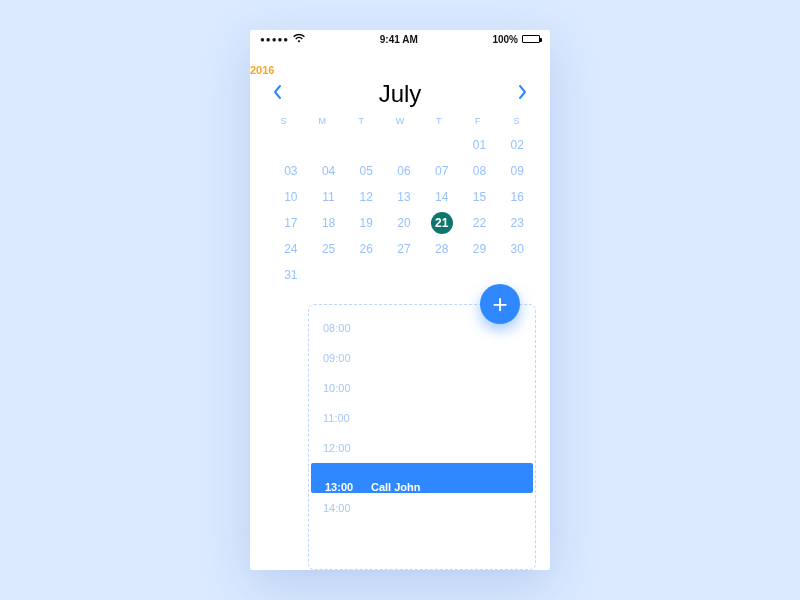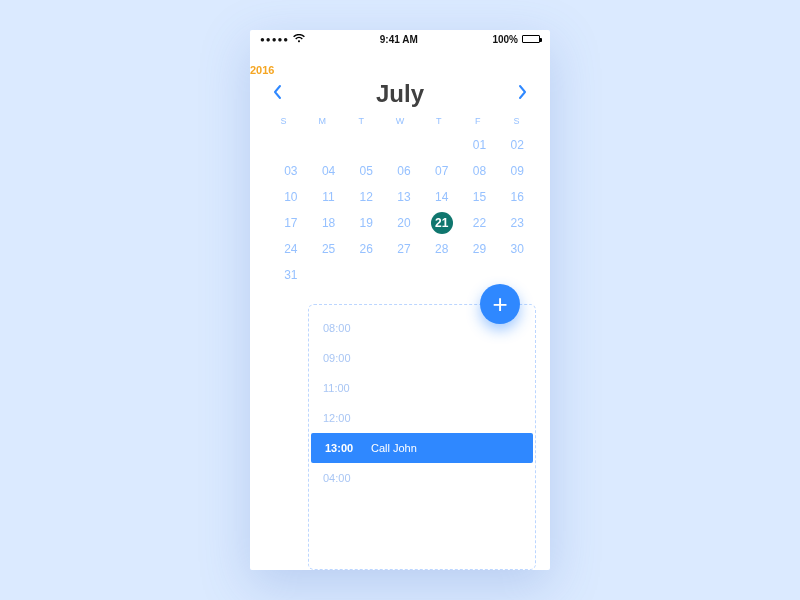--- a/index.html
+++ b/index.html
@@ -33,21 +33,21 @@
   .battery::after { content:""; position:absolute; right:-3px; top:2px; width:2px; height:4px; background:#000; border-radius:0 1px 1px 0;}
   .battery .fill { background:#000; width:100%; height:100%; }
 
   
   .year { color:#f5a623; font-size:11px; font-weight:700; margin-top:16px; }
   .month-row {
     display:flex; align-items:center; justify-content:space-between;
     padding: 4px 22px 6px;
   }
   .month-row .chev { color:#2f88ff; font-size:16px; font-weight:300; cursor:pointer; }
-  .month-label { color:#404040; font-size:24px; font-weight:700; }
+  .month-label { color:#000000; font-size:24px; font-weight:400; }
 
   
   .weekdays, .dayrow {
     display:grid; grid-template-columns: repeat(7, 1fr);
     padding: 0 14px;
   }
   .weekdays { font-size:9px; color:#96c1ff; text-align:center; margin-bottom:4px;}
   .weekdays div { padding:2px 0;}
   .dayrow { font-size:12px; color:#96c1ff; text-align:center;padding-left:22px; }
   .dayrow div { height:26px; line-height:26px; cursor:pointer; position:relative; }
@@ -75,23 +75,24 @@
   }
   .slot {
     display:flex; align-items:center; height:30px;
     font-size:11px; color:#a9c6f4; padding-left:14px;
   }
   .slot .time { width:46px; }
   .slot .label { color:#fff; }
   .slot.event {
     background:#2f88ff; color:#fff; border-radius:2px;
     margin: 0 2px;
+    align-items: flex-end;
   }
   .slot.event .time { color:#fff; font-weight:600; }
-  .slot.event .label { font-weight:400; }
+  .slot.event .label { font-weight:700; }
 </style>
 </head>
 <body>
 
 <div class="phone">
 
   <div class="status">
     <div class="status-left">
       <span class="dots">●●●●●</span>
       <span class="wifi">
@@ -193,28 +194,31 @@
   <div class="schedule-wrap">
     <div class="fab">+</div>
     <div class="schedule-card" id="schedule-card">
         <div class="slot">
           <span class="time">08:00</span>
         </div>
         <div class="slot">
           <span class="time">09:00</span>
         </div>
         <div class="slot">
+          <span class="time">10:00</span>
+        </div>
+        <div class="slot">
           <span class="time">11:00</span>
         </div>
         <div class="slot">
           <span class="time">12:00</span>
         </div>
         <div class="slot event">
           <span class="time">13:00</span>
           <span class="label">Call John</span>
         </div>
         <div class="slot">
-          <span class="time">04:00</span>
+          <span class="time">14:00</span>
         </div>
       </div>
   </div>
 
 </div>
 
 </body></html>

